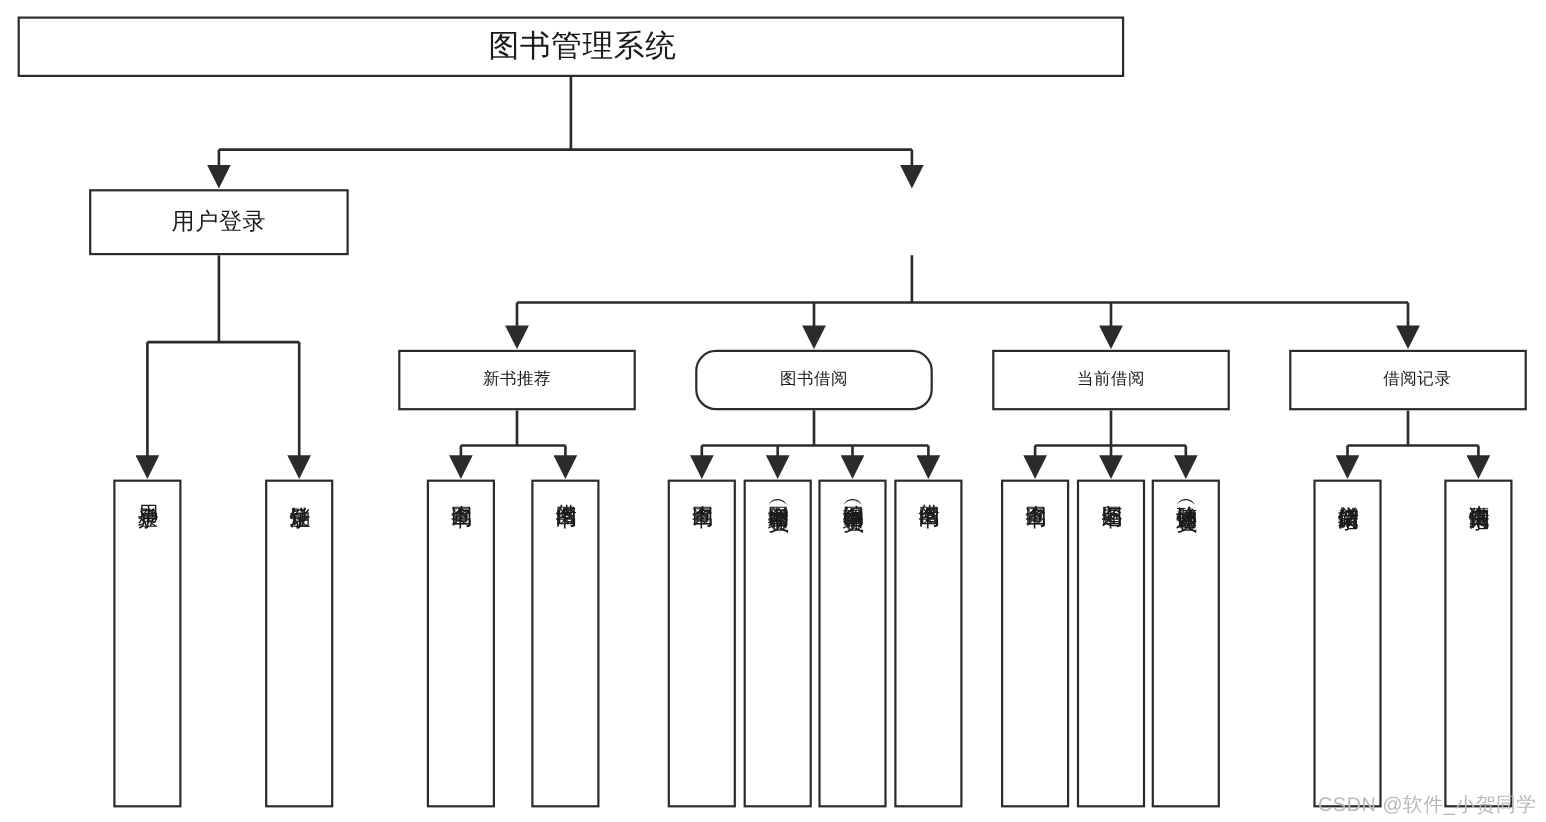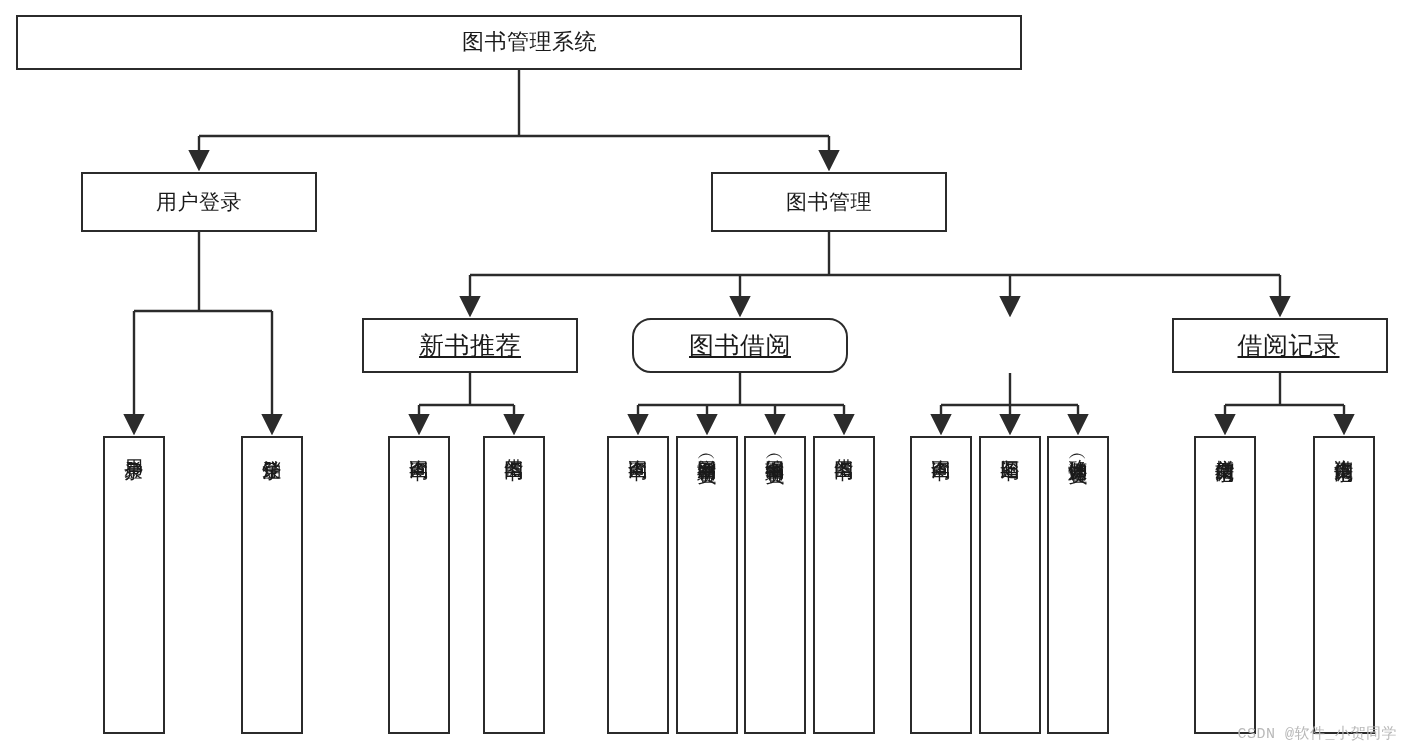--- a/index.html
+++ b/index.html
@@ -45,47 +45,47 @@
   }
   .node-label-v {
     writing-mode: vertical-rl;
     text-orientation: upright;
     font-size: 19px;
     line-height: 1.45;
     letter-spacing: 1px;
     color: #1a1a1a;
     text-align: center;
   }
-  .node-box.lvl1 .node-label-h { font-size: 22px; margin-left: 21px; }
+  .node-box.lvl1 .node-label-h { font-size: 28px; margin-left: 21px; }
   .node-box.lvl2 .node-label-h { font-size: 21px; }
-  .node-box.lvl3 .node-label-h { font-size: 25px; text-decoration: underline; }
+  .node-box.lvl3 .node-label-h { font-size: 15px; }
 
   #connectors {
     position: absolute;
     left: 0; top: 0;
     width: 1405px; height: 747px;
     pointer-events: none;
   }
   .conn {
     stroke: #2b2b2b;
     stroke-width: 2.4;
     fill: none;
   }
   .arrow-head {
     fill: #2b2b2b;
   }
   #watermark {
     position: absolute;
     right: 8px;
     bottom: 4px;
-    font-size: 15px;
+    font-size: 18px;
     color: #b9b9b9;
     letter-spacing: 0.5px;
     white-space: nowrap;
-    font-family: Liberation Mono, monospace;
+    font-family: Liberation Sans, sans-serif;
   }
 </style>
 </head>
 <body>
 
 <div id="diagram-root">
 
   <svg id="connectors" viewBox="0 0 1405 747" width="1405" height="747" xmlns="http://www.w3.org/2000/svg">
     <defs>
       <marker id="arrow" viewBox="0 0 12 12" refX="9" refY="6" markerWidth="9" markerHeight="9" orient="auto-start-reverse">
@@ -134,30 +134,30 @@
     <path class="conn" marker-end="url(#arrow)" d="M 1344 405 L 1344 430"></path>
   </svg>
 
   <div class="node-box lvl1" style="left:16px; top:15px; width:1006px; height:55px;">
     <span class="node-label-h">图书管理系统</span>
   </div>
 
   <div class="node-box lvl2" style="left:81px; top:172px; width:236px; height:60px;">
     <span class="node-label-h">用户登录</span>
   </div>
-  <div class="node-box lvl2" style="left:711px; top:172px; width:236px; height:60px;">
-    <span class="node-label-h">图书管理</span>
-  </div>
 
   <div class="node-box lvl3" style="left:362px; top:318px; width:216px; height:55px;">
     <span class="node-label-h">新书推荐</span>
   </div>
   <div class="node-box lvl3" style="left:632px; top:318px; width:216px; height:55px;border-radius:19px;">
     <span class="node-label-h">图书借阅</span>
   </div>
+  <div class="node-box lvl3" style="left:902px; top:318px; width:216px; height:55px;">
+    <span class="node-label-h">当前借阅</span>
+  </div>
   <div class="node-box lvl3" style="left:1172px; top:318px; width:216px; height:55px;padding-left:17px;">
     <span class="node-label-h">借阅记录</span>
   </div>
 
   <div class="node-box vertical" style="left:103px; top:436px; width:62px; height:298px;">
     <span class="node-label-v">用户登录</span>
   </div>
   <div class="node-box vertical" style="left:241px; top:436px; width:62px; height:298px;">
     <span class="node-label-v">注销登录</span>
   </div>

